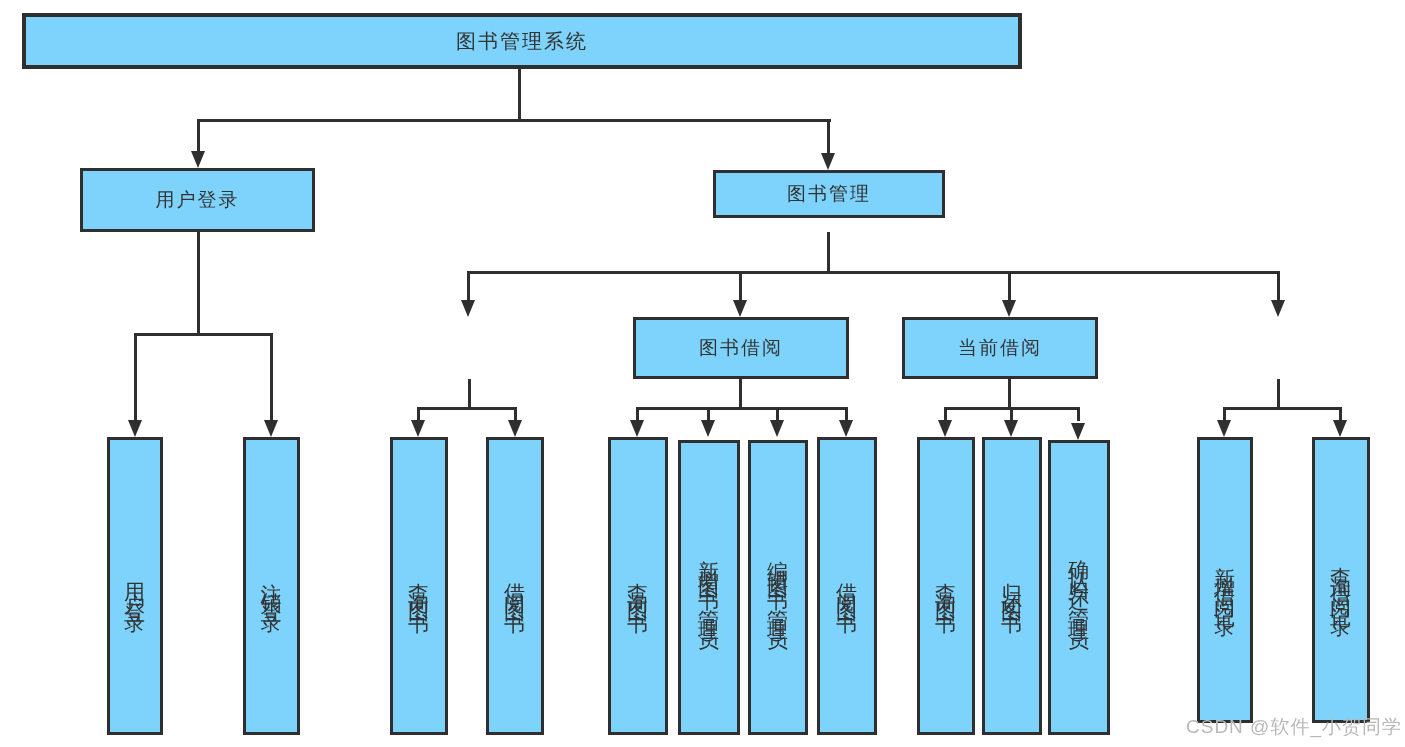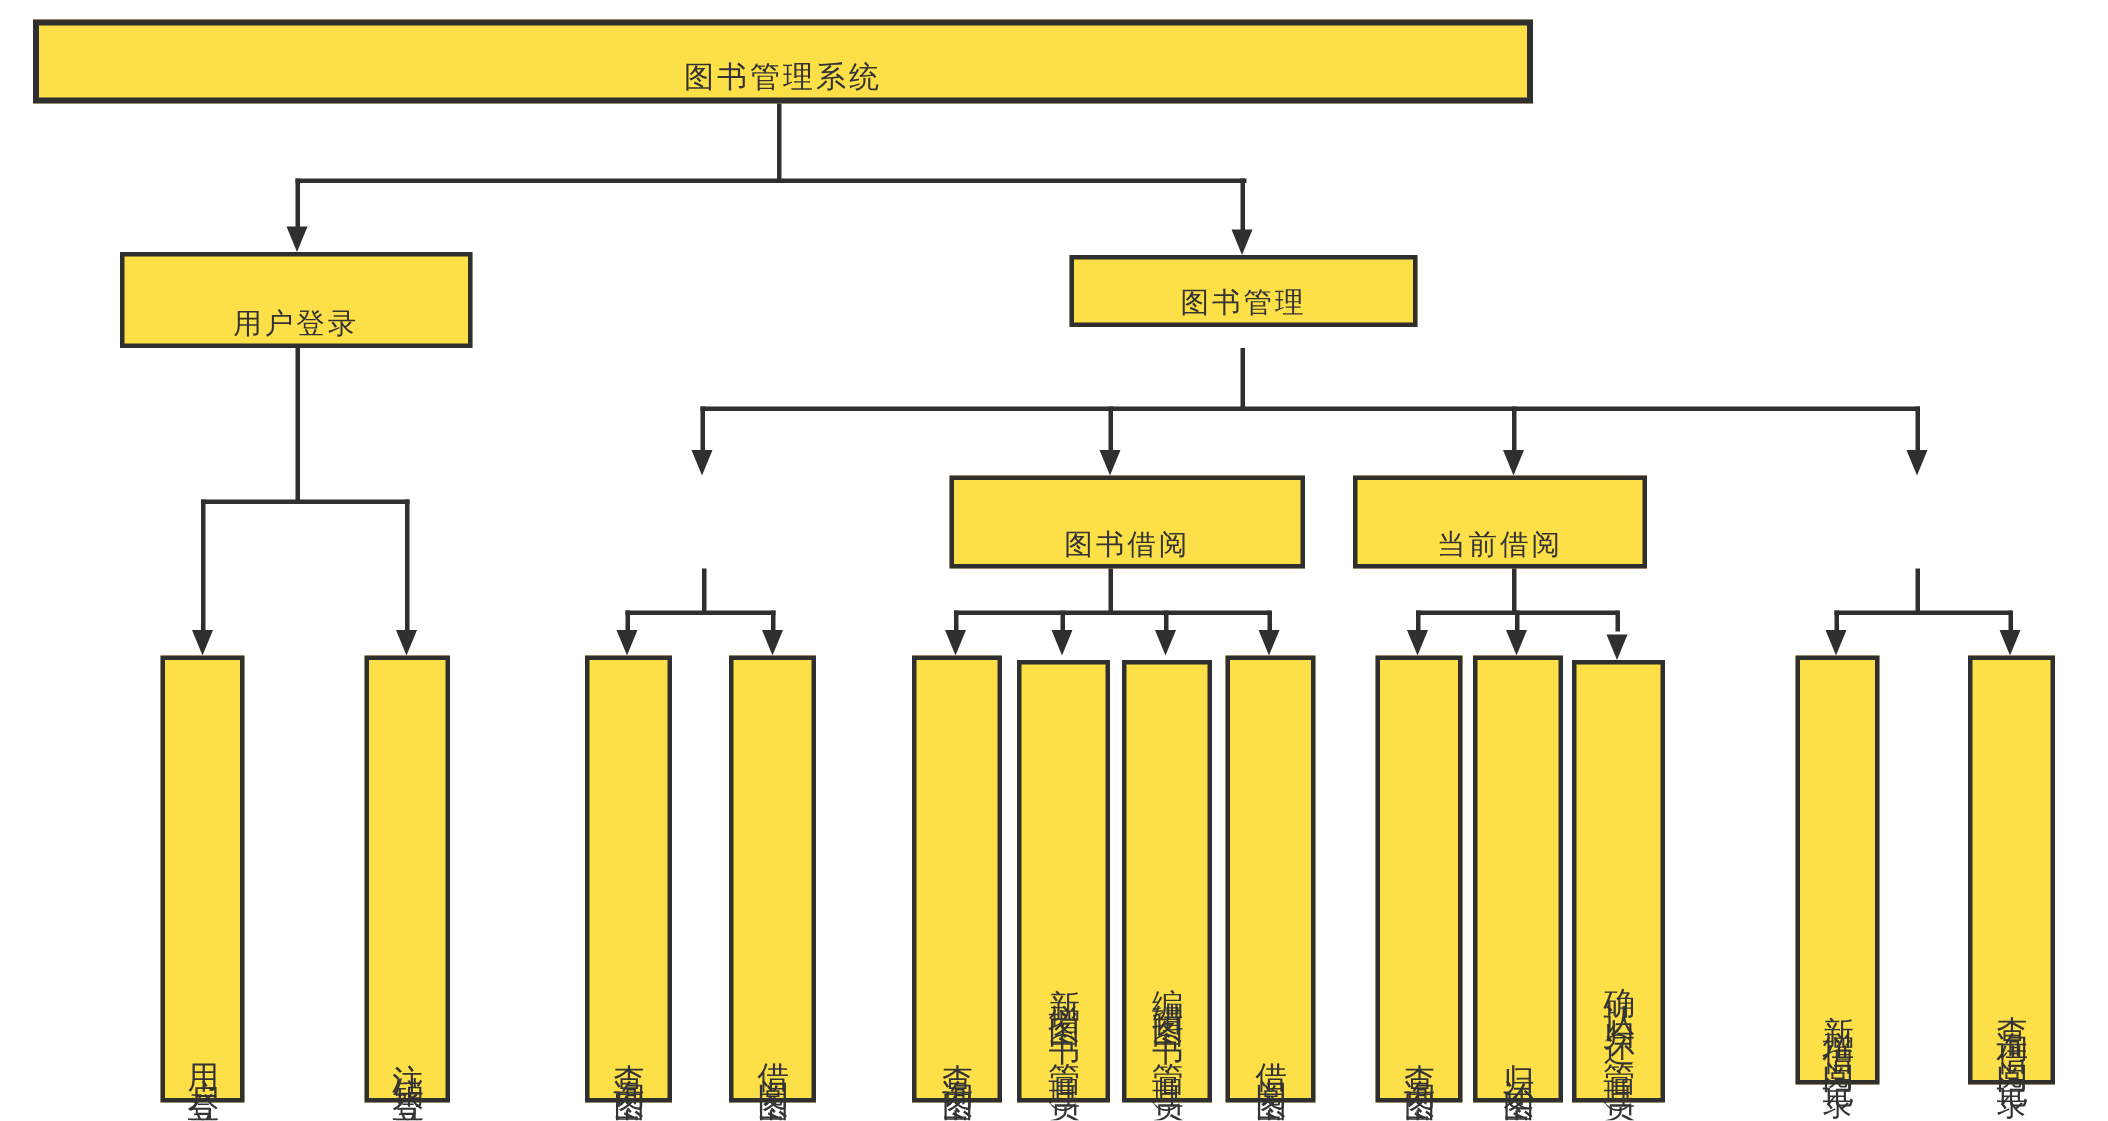--- a/index.html
+++ b/index.html
@@ -3,22 +3,22 @@
 <meta charset="utf-8">
 <style>
   html,body { margin:0; padding:0; background:#ffffff; }
   #stage {
     position:relative; width:1405px; height:747px; background:#ffffff;
     font-family:"Liberation Sans","DejaVu Sans",sans-serif; color:#333333;
     overflow:hidden;
   }
   .box {
     position:absolute; box-sizing:border-box;
-    border:3px solid #2f2f2f; background:#fde047;
-    display:flex; align-items:flex-end; justify-content:center;
+    border:3px solid #2f2f2f; background:#7dd3fc;
+    display:flex; align-items:center; justify-content:center;
     font-size:19px; color:#333333; letter-spacing:2px;
   }
   .rootbox { border-width:4px; font-size:20px; }
   .leaf { border-width:3px; }
   .vtext {
     writing-mode:vertical-rl; text-orientation:mixed;
     font-size:21px; letter-spacing:10px; line-height:1;
     white-space:nowrap;
   }
   .vline { position:absolute; width:3px; background:#2f2f2f; }
@@ -45,21 +45,21 @@
 
   <div class="box" style="left:80px; top:168px; width:235px; height:64px;">
     <span>用户登录</span>
   </div>
 
   <div class="box" style="left:713px; top:170px; width:232px; height:48px;">
     <span>图书管理</span>
   </div>
 
 
-  <div class="box" style="left:633px; top:317px; width:237px; height:62px;">
+  <div class="box" style="left:633px; top:317px; width:216px; height:62px;">
     <span>图书借阅</span>
   </div>
 
   <div class="box" style="left:902px; top:317px; width:196px; height:62px;">
     <span>当前借阅</span>
   </div>
 
 
   <div class="box leaf" style="left:107px; top:437px; width:56px; height:298px;">
     <span class="vtext">用户登录</span>
@@ -157,14 +157,15 @@
   <div class="vline" style="left:1077px; top:407px; height:14px;"></div>
   <div class="arrowhead" style="left:1071px; top:423px;"></div>
 
   <div class="vline" style="left:1277px; top:379px; height:31px;"></div>
   <div class="hline" style="left:1223px; top:407px; width:118px;"></div>
   <div class="vline" style="left:1223px; top:407px; height:14px;"></div>
   <div class="arrowhead" style="left:1217px; top:420px;"></div>
   <div class="vline" style="left:1339px; top:407px; height:14px;"></div>
   <div class="arrowhead" style="left:1333px; top:420px;"></div>
 
+  <div class="watermark">CSDN @软件_小贺同学</div>
 
 </div>
 
 </body></html>

